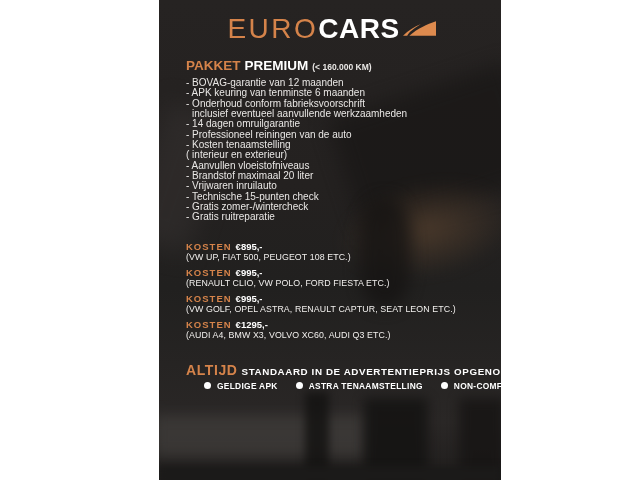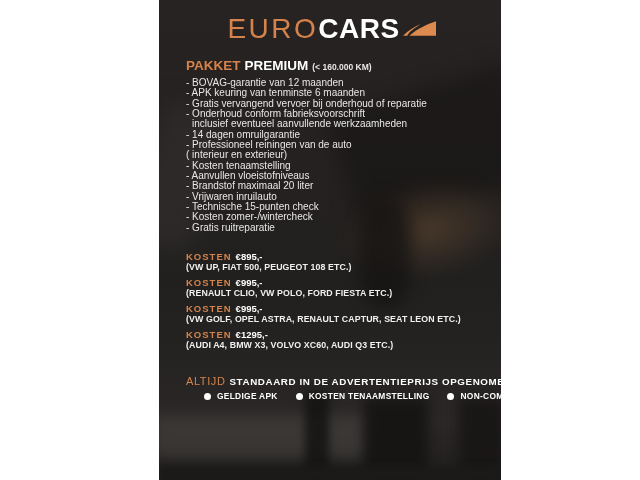--- a/index.html
+++ b/index.html
@@ -42,25 +42,25 @@
 
   .features { list-style:none; margin-top:4px; }
   .features li { color:#e9e7e5; font-size:10px; line-height:10.35px; white-space:nowrap; }
   .features li.cont { padding-left:6px; }
 
   .pricing { margin-top:16px; }
   .price-block { margin-bottom:2px; }
   .price-line { line-height:11px; white-space:nowrap; }
   .kosten { color:var(--accent); font-size:9.5px; font-weight:bold; letter-spacing:1px; margin-right:4px; }
   .amount { color:#ffffff; font-size:9.5px; font-weight:bold; }
-  .models { color:#f2f0ee; font-size:8.8px; font-weight:bold; line-height:11px; letter-spacing:.1px; white-space:nowrap; }
+  .models { color:#f2f0ee; font-size:8.8px; font-weight:normal; line-height:11px; letter-spacing:.1px; white-space:nowrap; }
 
   .footer { margin-top:23px; }
   .f-heading { line-height:11px; white-space:nowrap; }
-  .f-heading .h-accent { color:var(--accent); font-size:11px; font-weight:normal; letter-spacing:.6px; }
+  .f-heading .h-accent { color:var(--accent); font-size:14px; font-weight:bold; letter-spacing:.6px; }
   .f-heading .h-rest { color:#ffffff; font-size:9.8px; font-weight:bold; letter-spacing:.6px; margin-left:4px; }
   .f-items { display:flex; justify-content:space-between; margin-top:4px; }
   .f-item { display:flex; align-items:center; gap:6px;padding-left:18px; }
   .f-dot { width:7px; height:7px; border-radius:50%; background:#ffffff; flex:0 0 auto; }
   .f-label { color:#ffffff; font-size:8.4px; font-weight:bold; letter-spacing:.3px; white-space:nowrap; }
 </style>
 </head>
 <body>
 
 <div class="card">
@@ -88,32 +88,31 @@
       </span>
     </div>
 
     <div class="title">
       <span class="t-accent">PAKKET</span><span class="t-main">PREMIUM</span><span class="t-note">(&lt; 160.000 KM)</span>
     </div>
 
     <ul class="features">
       <li>- BOVAG-garantie van 12 maanden</li>
       <li>- APK keuring van tenminste 6 maanden</li>
-      <li>- Gratis vervangend vervoer bij onderhoud of reparatie</li>
       <li>- Onderhoud conform fabrieksvoorschrift</li>
       <li class="cont">inclusief eventueel aanvullende werkzaamheden</li>
       <li>- 14 dagen omruilgarantie</li>
       <li>- Professioneel reiningen van de auto</li>
+      <li>- Kosten tenaamstelling</li>
       <li>( interieur en exterieur)</li>
-      <li>- Kosten tenaamstelling</li>
       <li>- Aanvullen vloeistofniveaus</li>
       <li>- Brandstof maximaal 20 liter</li>
       <li>- Vrijwaren inruilauto</li>
       <li>- Technische 15-punten check</li>
-      <li>- Kosten zomer-/wintercheck</li>
+      <li>- Gratis zomer-/wintercheck</li>
       <li>- Gratis ruitreparatie</li>
     </ul>
 
     <div class="pricing">
       <div class="price-block">
         <div class="price-line"><span class="kosten">KOSTEN</span><span class="amount">€895,-</span></div>
         <div class="models">(VW UP, FIAT 500, PEUGEOT 108 ETC.)</div>
       </div>
       <div class="price-block">
         <div class="price-line"><span class="kosten">KOSTEN</span><span class="amount">€995,-</span></div>
@@ -133,21 +132,21 @@
       <div class="f-heading">
         <span class="h-accent">ALTIJD</span><span class="h-rest">STANDAARD IN DE ADVERTENTIEPRIJS OPGENOMEN:</span>
       </div>
       <div class="f-items">
         <div class="f-item">
           <span class="f-dot"></span>
           <span class="f-label">GELDIGE APK</span>
         </div>
         <div class="f-item">
           <span class="f-dot"></span>
-          <span class="f-label">KOSTEN TENAAMSTELLING</span>
+          <span class="f-label">ASTRA TENAAMSTELLING</span>
         </div>
         <div class="f-item">
           <span class="f-dot"></span>
           <span class="f-label">NON-COMFORMITEIT</span>
         </div>
       </div>
     </div>
 
   </div>
 </div>

